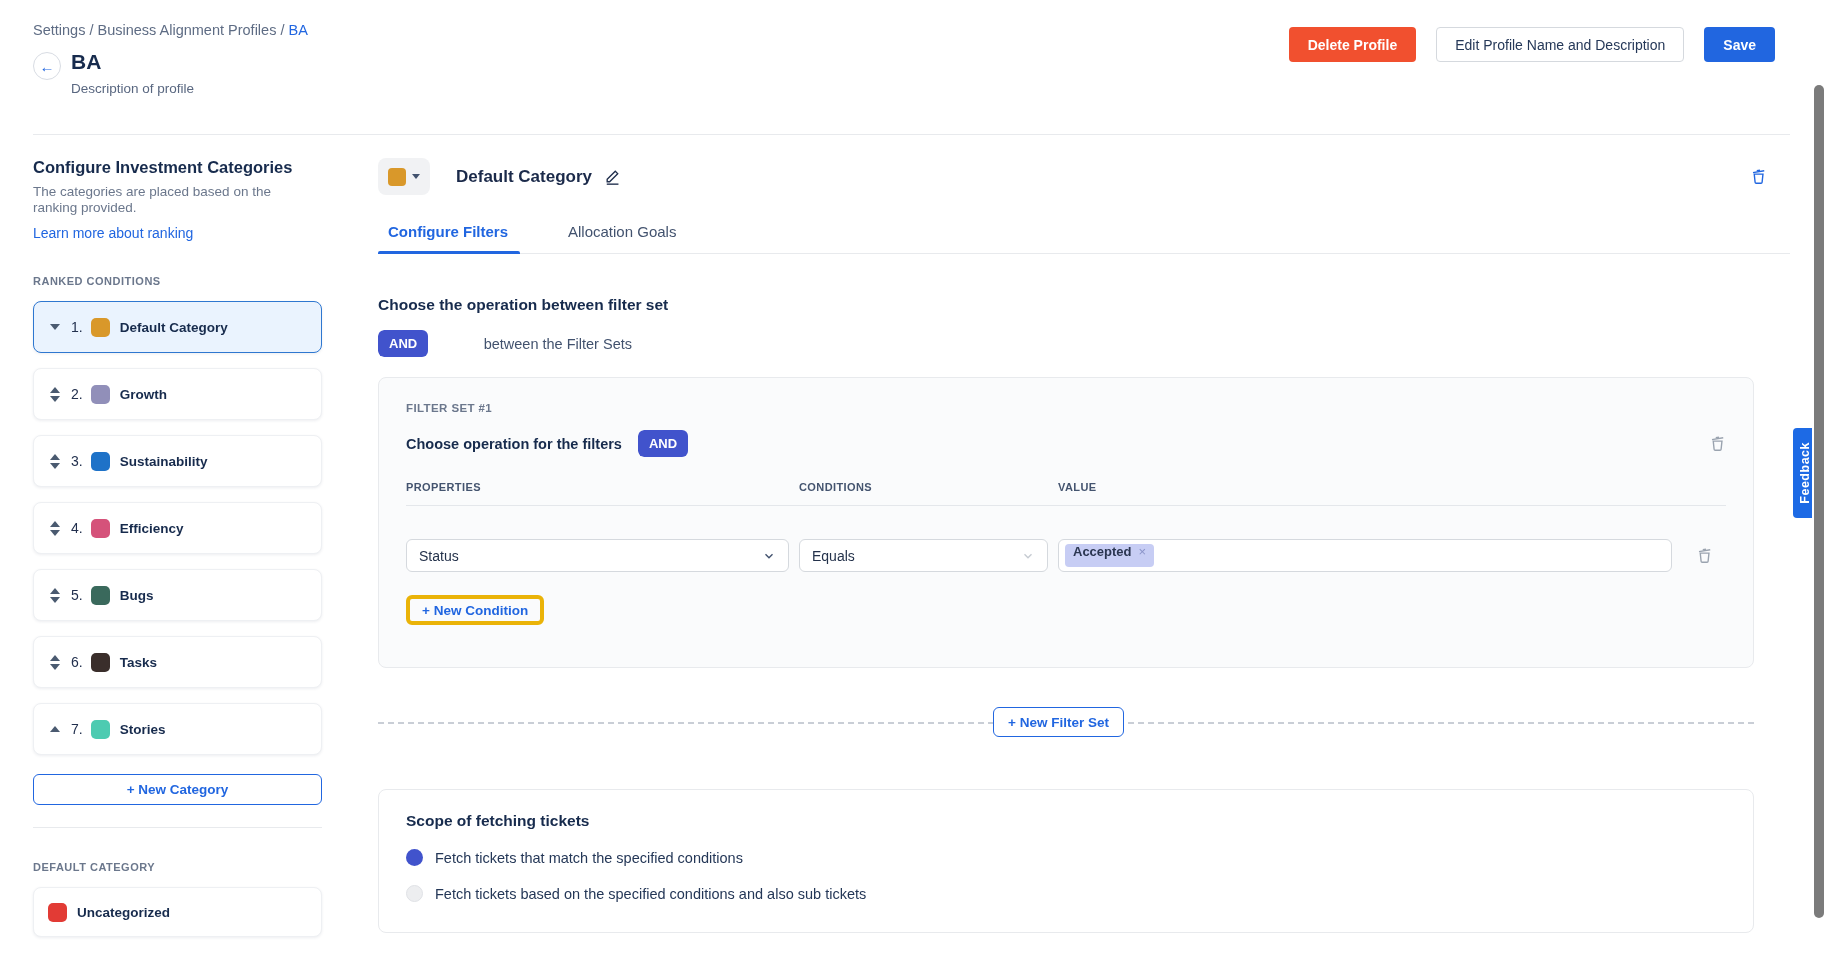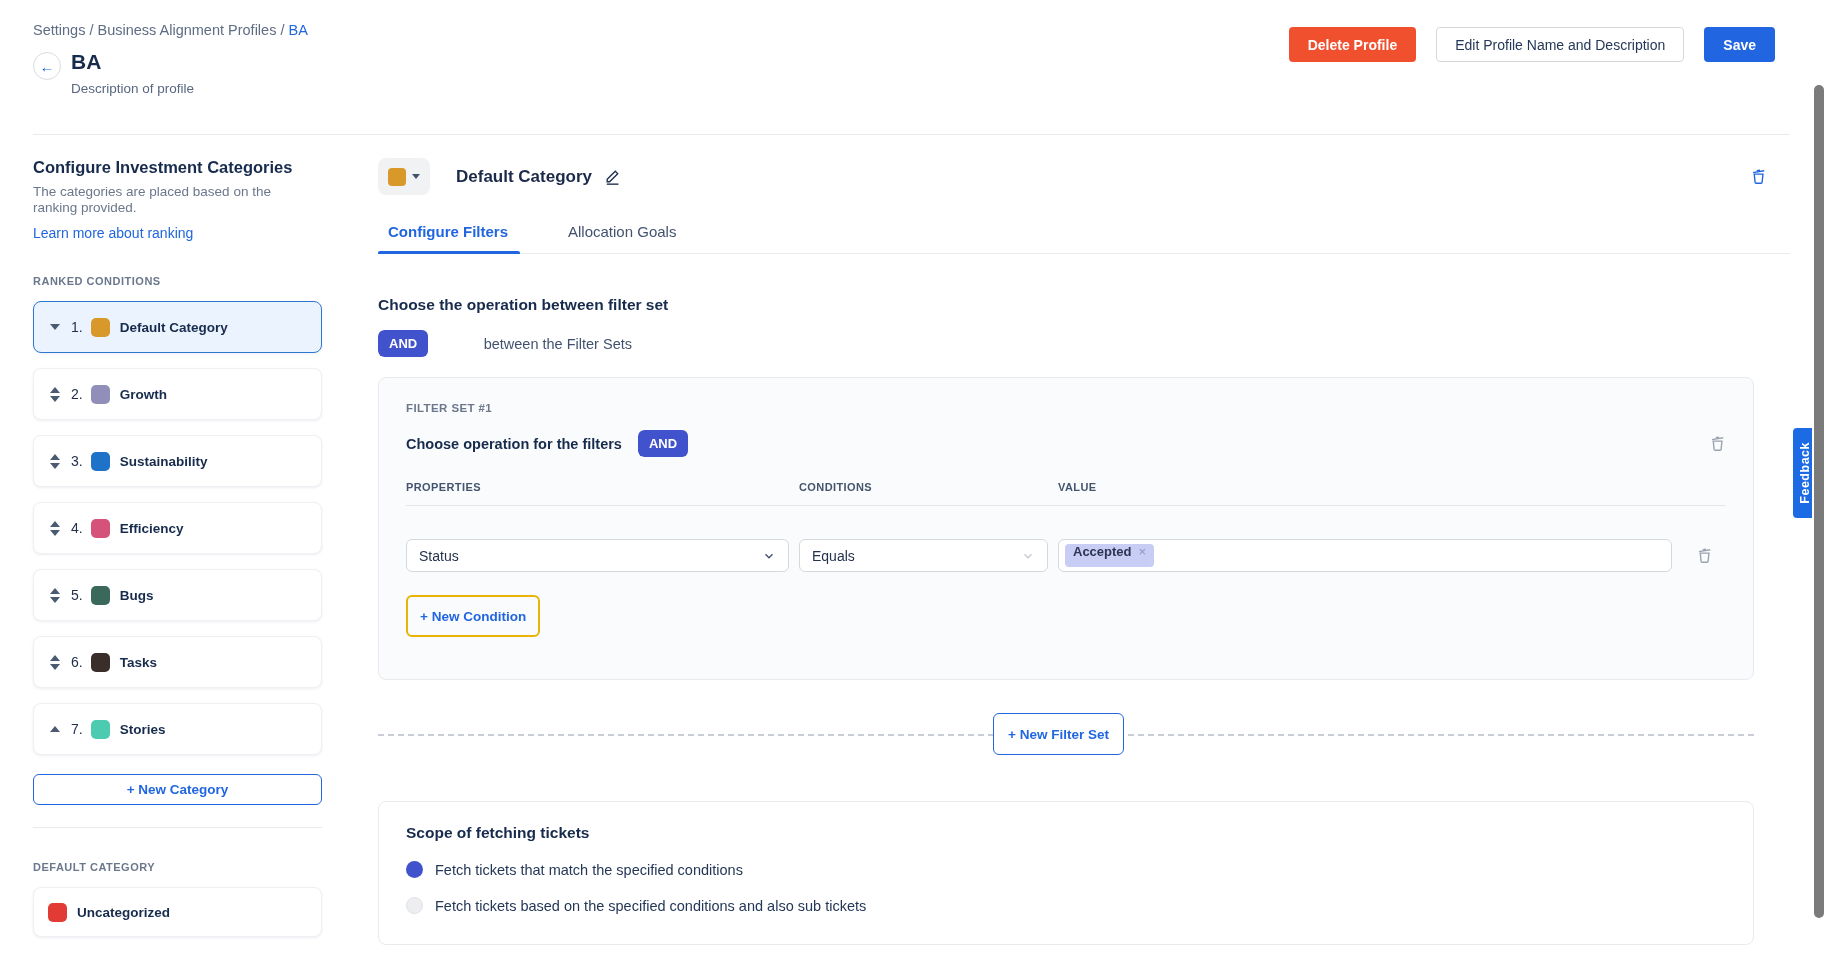--- a/index.html
+++ b/index.html
@@ -94,27 +94,27 @@
   .select { height:33px; background:#fff; border:1px solid #D5D9DE; border-radius:6px;
     display:flex; align-items:center; padding:0 12px; font-size:14px; color:#24324B; cursor:pointer; }
   .select .chev { margin-left:auto; display:flex; }
   .chev-dark { color:#42526E; } .chev-light { color:#C6CBD2; }
   .value-field { height:33px; background:#fff; border:1px solid #D5D9DE; border-radius:6px;
     display:flex; align-items:center; padding:0 6px; cursor:text; }
   .tag { background:#C7CDF4; border-radius:4px; height:23px; display:flex; align-items:flex-start;
     padding:0 8px; font-size:13px; font-weight:bold; color:#2A3550; }
   .tag .x { margin-left:7px; color:#8A93C8; font-weight:normal; font-size:13px; cursor:pointer; }
   .row-trash { color:#9AA3AF; cursor:pointer; display:flex; justify-content:center; }
-  .new-cond-btn { margin-top:23px; height:42px; padding:0 12px; background:transparent;
-    border:2px solid #eab308; border-radius:6px; color:#2166E0; font-size:13.5px; font-weight:bold;
+  .new-cond-btn { margin-top:23px; height:30px; padding:0 12px; background:transparent;
+    border:4px solid #eab308; border-radius:6px; color:#2166E0; font-size:13.5px; font-weight:bold;
     cursor:pointer; font-family:inherit; }
 
   .divider-zone { position:relative; margin-top:39px; height:30px; display:flex; align-items:center; }
   .dashed-line { position:absolute; left:0; right:36px; top:50%; border-top:2px dashed #C9CED6; }
-  .new-fs-btn { position:relative; margin-left:615px; height:42px; padding:0 14px; background:#fff;
+  .new-fs-btn { position:relative; margin-left:615px; height:30px; padding:0 14px; background:#fff;
     border:1px solid #2166E0; border-radius:6px; color:#2166E0; font-size:13.5px; font-weight:bold;
     cursor:pointer; font-family:inherit; }
 
   .scope-card { margin-top:52px; width:1376px; background:#fff; border:1px solid #E8EAED;
     border-radius:8px; padding:22px 27px 30px 27px; }
   .scope-title { font-size:15.5px; font-weight:bold; color:#172B4D; }
   .radio-row { display:flex; align-items:flex-end; margin-top:19px; cursor:pointer; }
   .radio { width:17px; height:17px; border-radius:50%; margin-right:12px; flex:none; }
   .radio.on { background:#4153CC; }
   .radio.off { background:#EDEEF0; border:1px solid #E0E2E6; }

